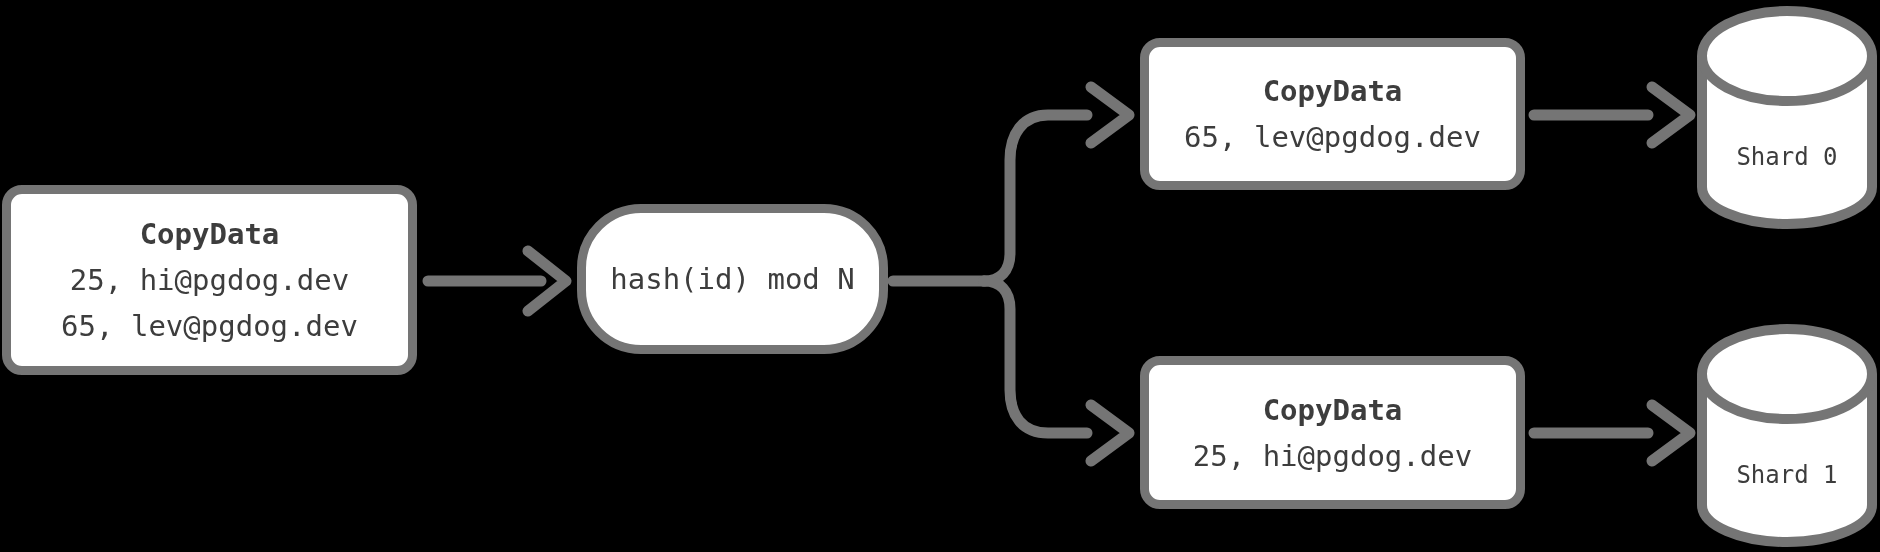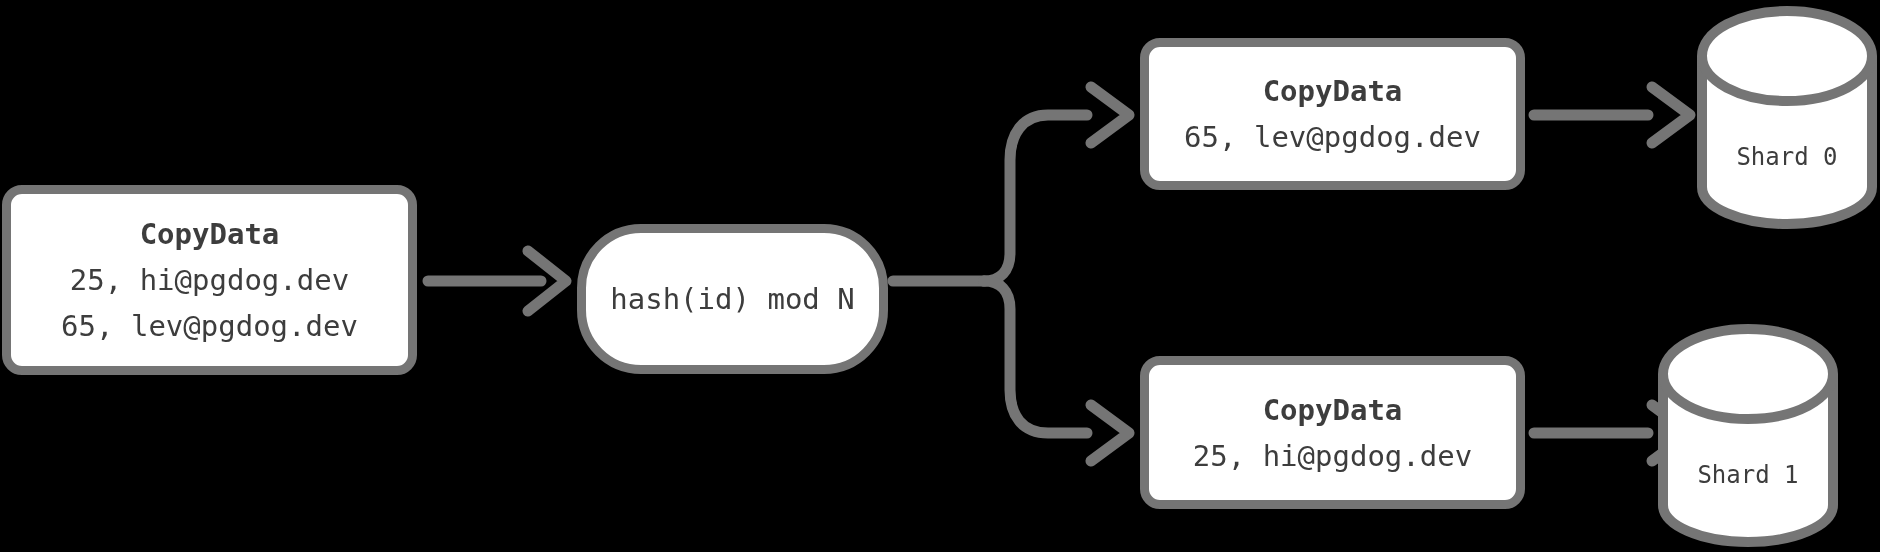--- a/index.html
+++ b/index.html
@@ -38,34 +38,34 @@
     display: flex;
     flex-direction: column;
     align-items: center;
     justify-content: center;
     color: #3d3d3d;
     font-size: 29px;
     line-height: 46px;
     white-space: nowrap;
   }
   .node .title { font-weight: bold; }
-  .node.pill { border-radius: 64px; margin-top: 20px; }
+  .node.pill { border-radius: 64px; }
 
   .node-source   { left: 2px;    top: 185px; width: 415px; height: 190px; }
   .node-hash     { left: 577px;  top: 204px; width: 311px; height: 150px; }
   .node-copy-top { left: 1140px; top: 38px;  width: 385px; height: 152px; }
   .node-copy-bot { left: 1140px; top: 356px; width: 385px; height: 153px; }
 
   .cylinder {
     position: absolute;
     width: 180px;
     height: 225px;
   }
   .cylinder-top { left: 1697px; top: 4px;   }
-  .cylinder-bot { left: 1658px; top: 322px; }
+  .cylinder-bot { left: 1697px; top: 322px; }
   .cylinder svg { position: absolute; left: 0; top: 0; }
   .cylinder .db-shape {
     fill: #ffffff;
     stroke: #757575;
     stroke-width: 10;
   }
   .cylinder .label {
     position: absolute;
     left: 0;
     top: 68%;

